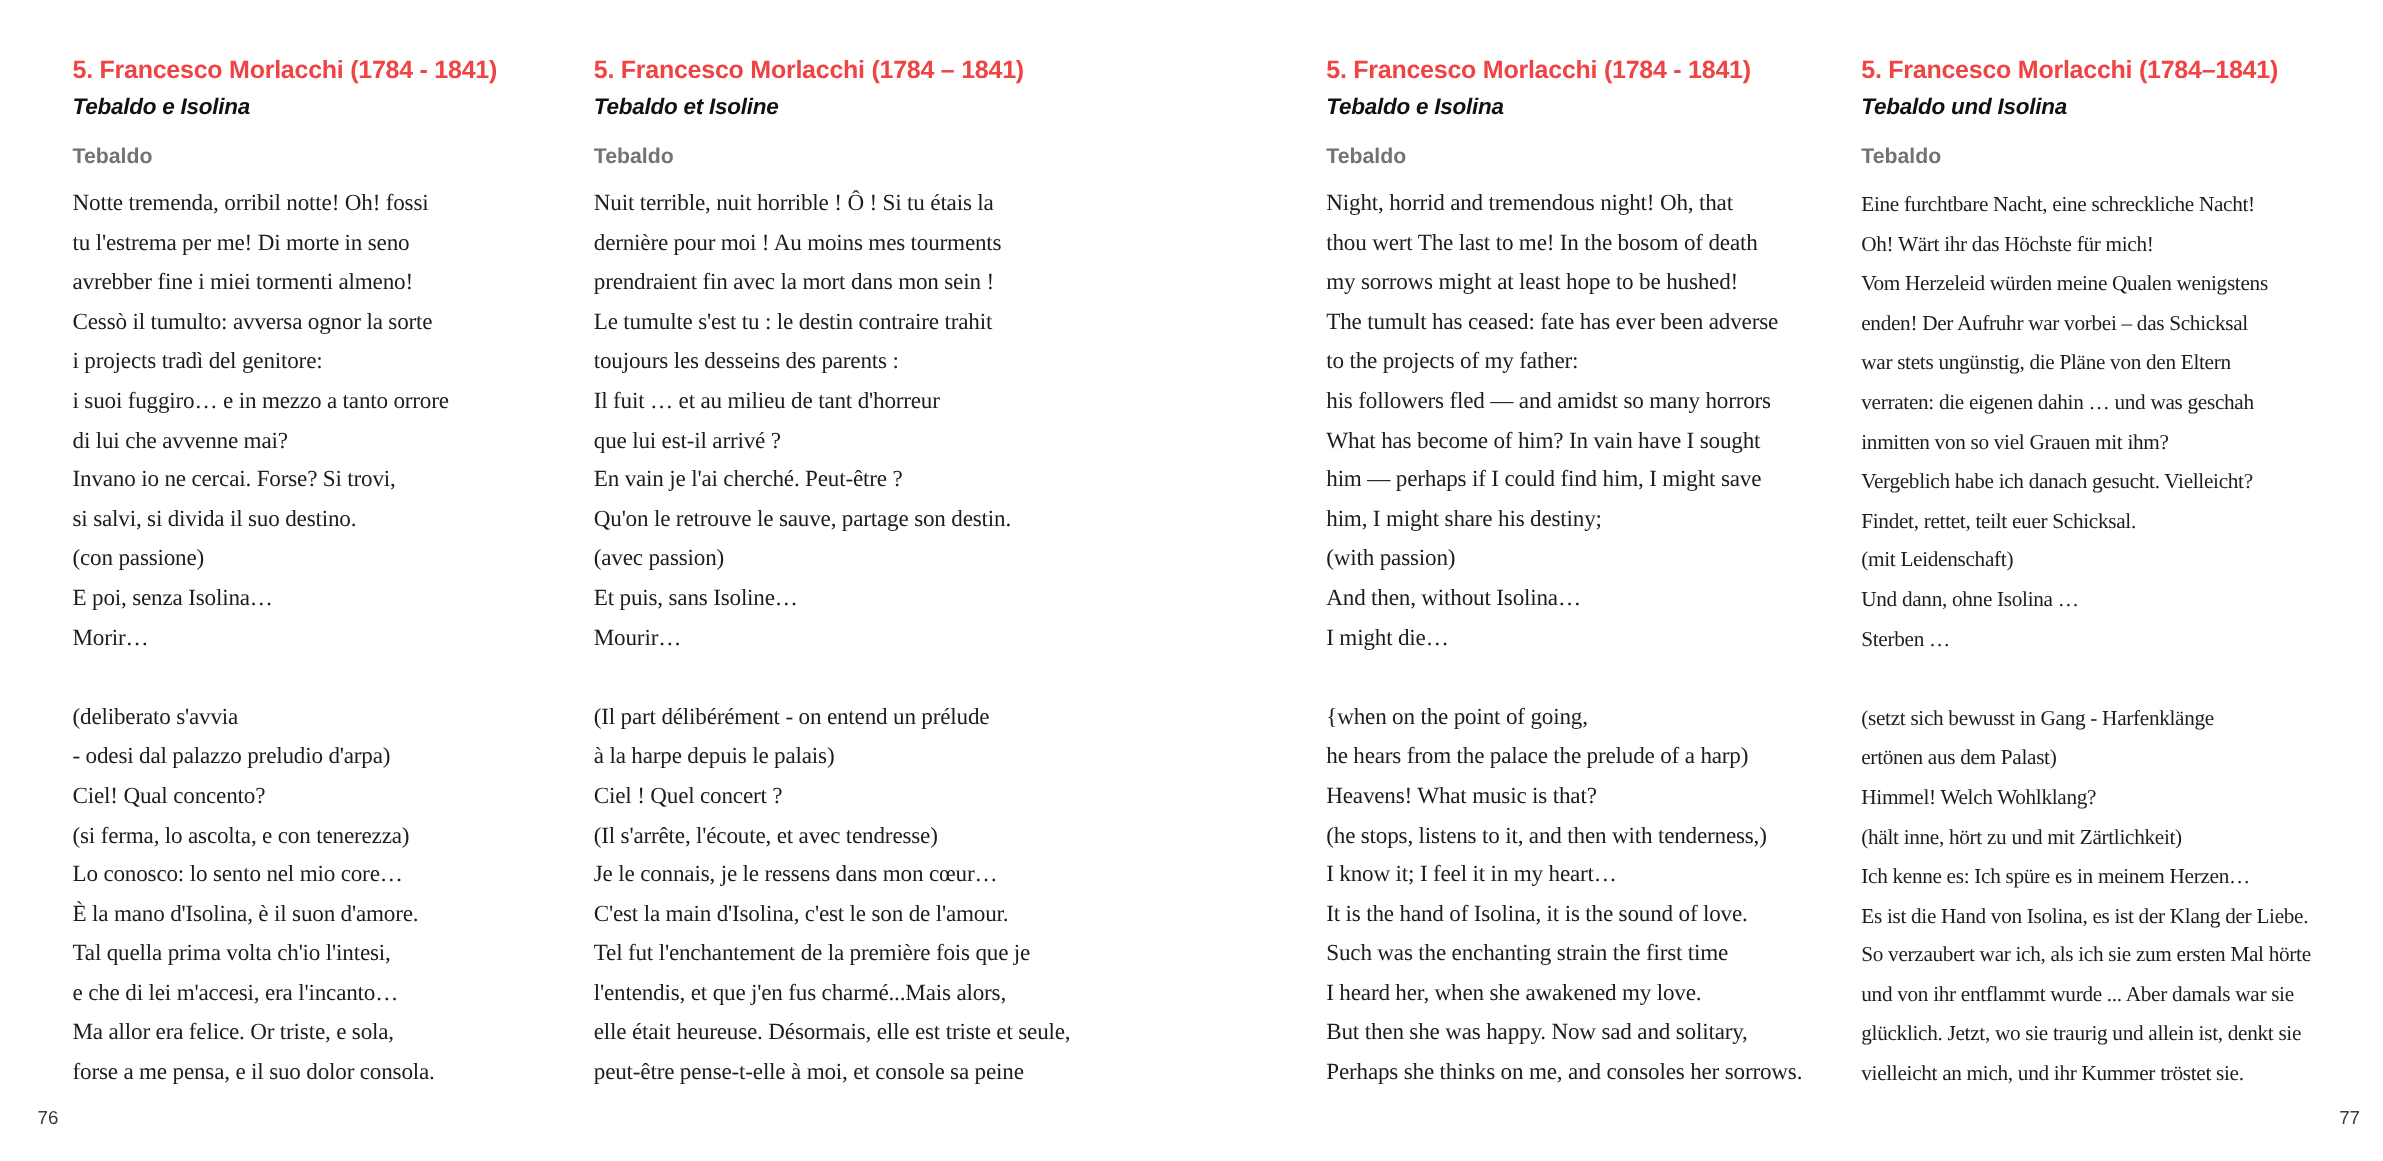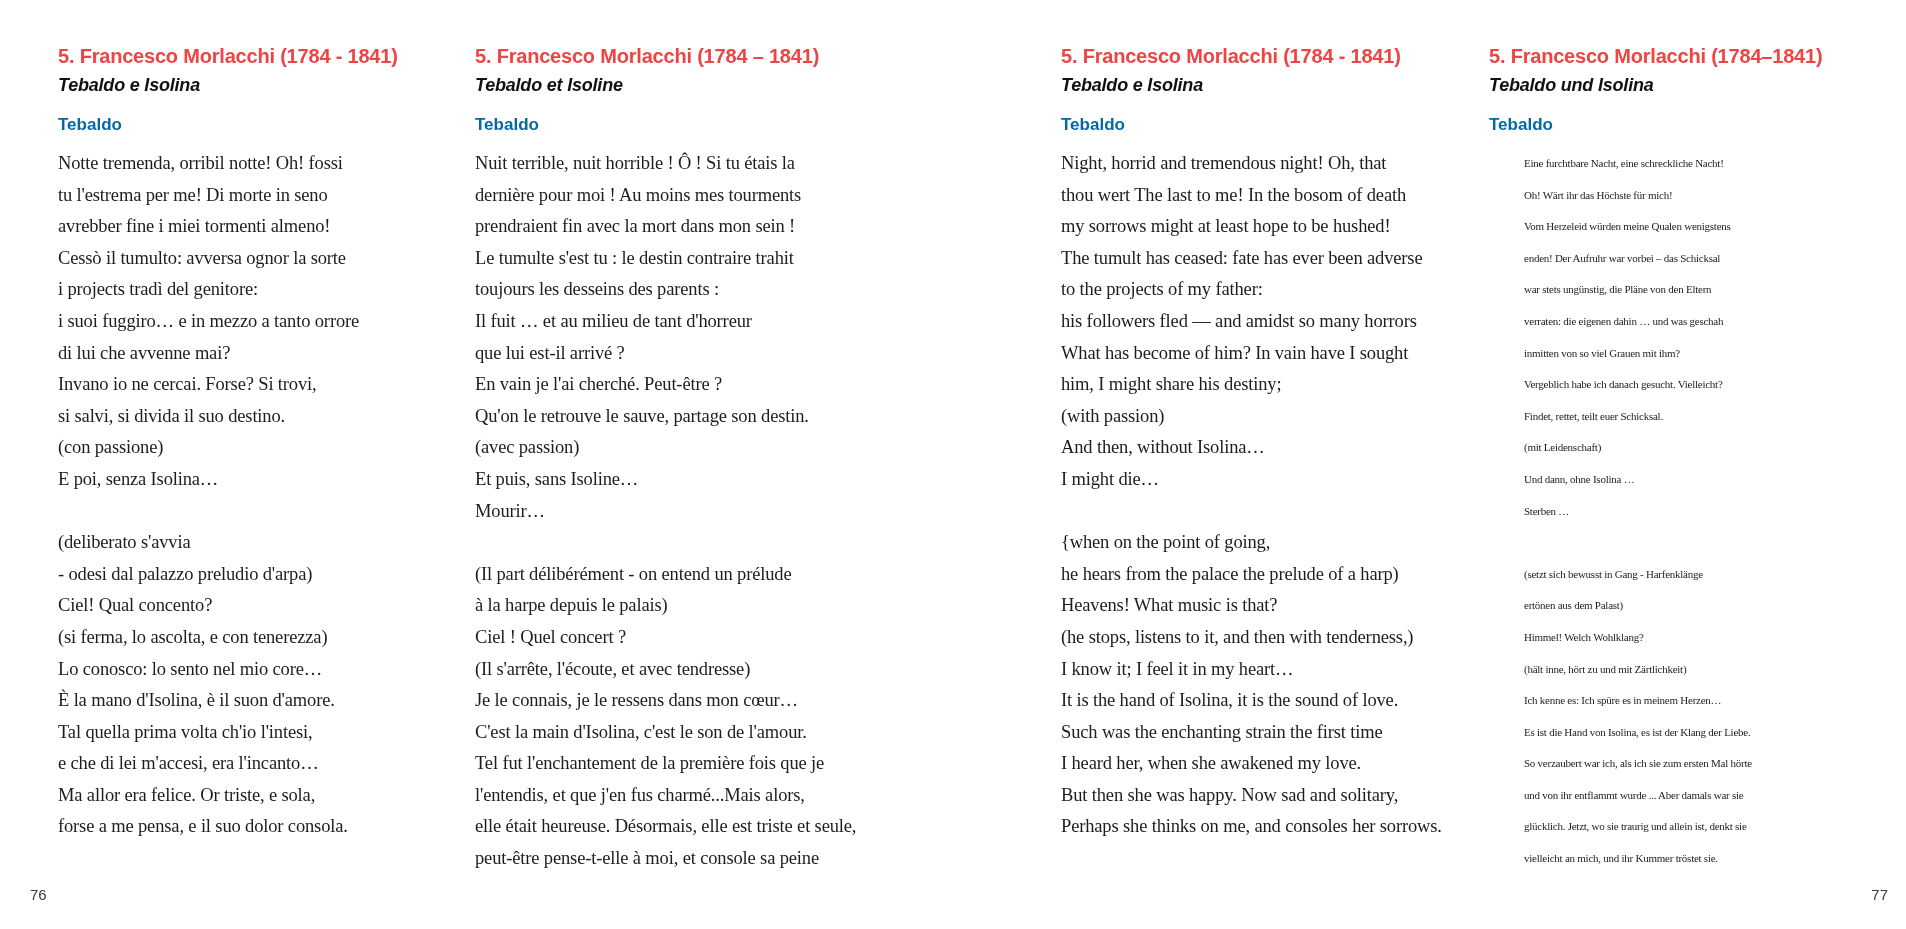--- a/index.html
+++ b/index.html
@@ -31,34 +31,33 @@
     letter-spacing:-0.2px;
     color:#111;
     margin-bottom:14px;
     white-space:nowrap;
   }
   .col-role{
     font-family:"Liberation Sans", sans-serif;
     font-weight:bold;
     font-size:17px;
     line-height:22px;
-    color:#0369a1;
+    color:#737373;
     margin-bottom:12px;
     white-space:nowrap;
   }
   .stanza .line{
     font-size:18.5px;
     line-height:31.6px;
     letter-spacing:-0.15px;
     white-space:nowrap;
   }
   .col-de .stanza .line{
-    font-size:11px;
+    font-size:17px;
     letter-spacing:-0.25px;
-    margin-left:35px;
   }
   .stanza-gap{height:31.6px;}
   .page-number{
     position:absolute;
     font-family:"Liberation Sans", sans-serif;
     font-size:15px;
     color:#3a3a3a;
     top:886px;
   }
   .page-number.left{left:30px;}
@@ -78,20 +77,21 @@
         <div class="line">tu l'estrema per me! Di morte in seno</div>
         <div class="line">avrebber fine i miei tormenti almeno!</div>
         <div class="line">Cessò il tumulto: avversa ognor la sorte</div>
         <div class="line">i projects tradì del genitore:</div>
         <div class="line">i suoi fuggiro… e in mezzo a tanto orrore</div>
         <div class="line">di lui che avvenne mai?</div>
         <div class="line">Invano io ne cercai. Forse? Si trovi,</div>
         <div class="line">si salvi, si divida il suo destino.</div>
         <div class="line">(con passione)</div>
         <div class="line">E poi, senza Isolina…</div>
+        <div class="line">Morir…</div>
       </div>
     <div class="stanza-gap"></div>
     <div class="stanza">
         <div class="line">(deliberato s'avvia</div>
         <div class="line">- odesi dal palazzo preludio d'arpa)</div>
         <div class="line">Ciel! Qual concento?</div>
         <div class="line">(si ferma, lo ascolta, e con tenerezza)</div>
         <div class="line">Lo conosco: lo sento nel mio core…</div>
         <div class="line">È la mano d'Isolina, è il suon d'amore.</div>
         <div class="line">Tal quella prima volta ch'io l'intesi,</div>
@@ -139,20 +139,21 @@
     <div class="col-title">Tebaldo e Isolina</div>
     <div class="col-role">Tebaldo</div>
     <div class="stanza">
         <div class="line">Night, horrid and tremendous night! Oh, that</div>
         <div class="line">thou wert The last to me! In the bosom of death</div>
         <div class="line">my sorrows might at least hope to be hushed!</div>
         <div class="line">The tumult has ceased: fate has ever been adverse</div>
         <div class="line">to the projects of my father:</div>
         <div class="line">his followers fled — and amidst so many horrors</div>
         <div class="line">What has become of him? In vain have I sought</div>
+        <div class="line">him — perhaps if I could find him, I might save</div>
         <div class="line">him, I might share his destiny;</div>
         <div class="line">(with passion)</div>
         <div class="line">And then, without Isolina…</div>
         <div class="line">I might die…</div>
       </div>
     <div class="stanza-gap"></div>
     <div class="stanza">
         <div class="line">{when on the point of going,</div>
         <div class="line">he hears from the palace the prelude of a harp)</div>
         <div class="line">Heavens! What music is that?</div>

